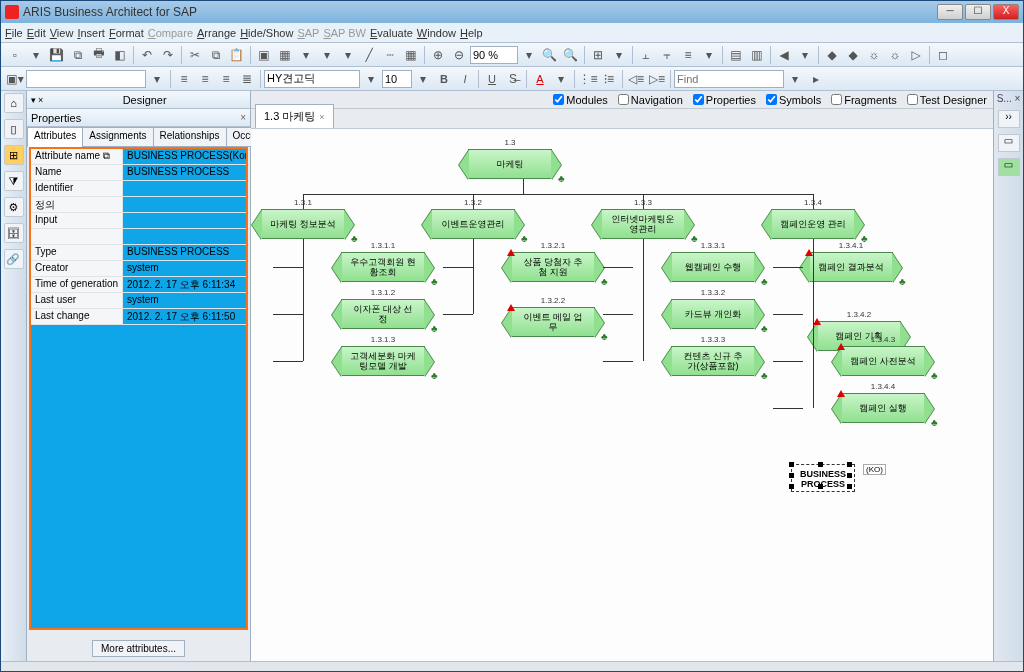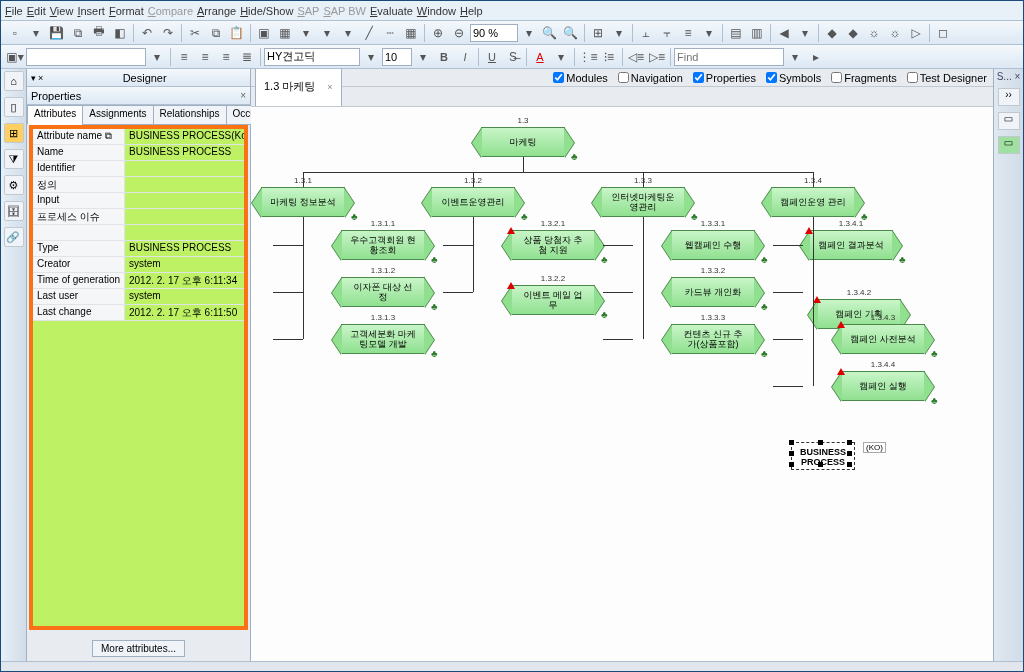--- a/index.html
+++ b/index.html
@@ -21,28 +21,28 @@
 .body { flex: 1; display: flex; background: #d8e2ec; overflow: hidden; }
 .leftstrip { width: 26px; background: linear-gradient(90deg,#e8f0f8,#d0dce8); border-right: 1px solid #a0b0c0; display: flex; flex-direction: column; align-items: center; padding-top: 2px; gap: 6px; }
 .leftstrip .lbtn { width: 20px; height: 20px; background: #f0f4f8; border: 1px solid #c0c8d0; border-radius: 2px; font-size: 11px; text-align: center; line-height: 18px; }
 .leftstrip .ybtn { background: #ffd060; }
 .panel { width: 224px; background: #e8ecf0; border-right: 1px solid #a0b0c0; display: flex; flex-direction: column; }
 .panelhdr { height: 18px; background: linear-gradient(#f4f8fc,#dce8f4); border-bottom: 1px solid #b0c0d0; padding: 0 4px; display: flex; align-items: center; justify-content: space-between; }
 .panelhdr .x { font-size: 10px; color: #666; cursor: pointer; }
 .tabs { display: flex; height: 20px; background: #e0e6ec; }
 .tabs .tab { padding: 2px 6px; border: 1px solid #a0b0c0; background: #f0f4f8; margin-right: -1px; font-size: 10px; cursor: pointer; }
 .tabs .tab.act { background: #fff; border-bottom: 1px solid #fff; }
-.proptable { flex: 1; background: #bef264; overflow: auto; border: 4px solid #f97316; margin: 0 2px 8px; }
+.proptable { flex: 1; background: #0ea5e9; overflow: auto; border: 2px solid #f97316; margin: 0 2px 8px; }
 .proptable .row { display: flex; border-bottom: 1px solid #e0e4e8; height: 16px; }
 .proptable .k { width: 92px; padding: 1px 4px; background: #f4f6f8; border-right: 1px solid #e0e4e8; font-size: 10px; white-space: nowrap; overflow: hidden; }
 .proptable .v { flex: 1; padding: 1px 4px; font-size: 10px; white-space: nowrap; overflow: hidden; }
 .morebtn { margin: 2px auto 4px; display: block; padding: 2px 8px; border: 1px solid #a0b0c0; background: #f0f4f8; font-size: 10px; }
 .canvaswrap { flex: 1; display: flex; flex-direction: column; background: #fff; position: relative; }
 .ftabs { height: 20px; background: #e8ecf0; border-bottom: 1px solid #c0c8d0; display: flex; align-items: flex-end; padding-left: 4px; }
-.ftab { padding: 12px 8px; background: #fff; border: 1px solid #a0b0c0; border-bottom: none; font-size: 10px; display: flex; align-items: center; gap: 12px; }
+.ftab { padding: 4px 8px; background: #fff; border: 1px solid #a0b0c0; border-bottom: none; font-size: 10px; display: flex; align-items: center; gap: 4px; }
 .ftab .x { color: #888; font-size: 9px; cursor: pointer; }
 .checks { height: 18px; background: #e8ecf0; display: flex; align-items: center; justify-content: flex-end; padding: 0 6px; gap: 10px; font-size: 10px; border-bottom: 1px solid #c0c8d0; }
 .checks label { display: flex; align-items: center; gap: 2px; }
 .checks input { width: 11px; height: 11px; }
 .canvas { flex: 1; position: relative; overflow: auto; background: #fdfdfd; background-image: radial-gradient(#c8c8c8 0.5px, transparent 0.5px); background-size: 12px 12px; }
 .rightstrip { width: 30px; background: linear-gradient(90deg,#e0e8f0,#d0dce8); border-left: 1px solid #a0b0c0; display:flex; flex-direction:column; align-items:center; padding-top:2px; gap:6px; }
 .rightstrip .rbtn { width:22px; height:18px; background:#f0f4f8; border:1px solid #c0c8d0; font-size:10px; text-align:center; }
 .rightstrip .grn { background:#a0e0a0; }
 .node { position: absolute; }
 .box { width: 84px; height: 30px; background: linear-gradient(#c8f5c8,#90e090); border: 1px solid #4a8a4a; display: flex; align-items: center; justify-content: center; text-align: center; font-size: 9px; line-height: 10px; padding: 1px 8px; position: relative; }
@@ -53,20 +53,27 @@
 .mini { position:absolute; font-size:10px; color:#2a7a2a; }
 .conn { position:absolute; background:#333; }
 .selbox { position:absolute; border:1px dashed #333; background:#fff; font-size:9px; font-weight:bold; text-align:center; padding:4px; }
 .selhandle { position:absolute; width:5px; height:5px; background:#000; }
 .statusbar { height: 10px; background: #e0e6ec; border-top: 1px solid #b0c0d0; }
 </style>
 </head>
 <body>
 
 <div class="window">
+  <div class="titlebar">
+    <div class="logo"></div>
+    <div class="title">ARIS Business Architect for SAP</div>
+    <div class="winbtn">─</div>
+    <div class="winbtn">☐</div>
+    <div class="winbtn close">X</div>
+  </div>
 
   <div class="menubar" id="menubar">
       <span><u>F</u>ile</span>
       <span><u>E</u>dit</span>
       <span><u>V</u>iew</span>
       <span><u>I</u>nsert</span>
       <span><u>F</u>ormat</span>
       <span class="dis"><u>C</u>ompare</span>
       <span><u>A</u>rrange</span>
       <span><u>H</u>ide/Show</span>
@@ -215,24 +222,20 @@
           </div>
           <div class="row">
             <div class="k">정의</div>
             <div class="v"></div>
           </div>
           <div class="row">
             <div class="k">Input</div>
             <div class="v"></div>
           </div>
           <div class="row">
-            <div class="k">프로세스 이슈</div>
-            <div class="v"></div>
-          </div>
-          <div class="row">
             <div class="k"></div>
             <div class="v"></div>
           </div>
           <div class="row">
             <div class="k">Type</div>
             <div class="v">BUSINESS PROCESS</div>
           </div>
           <div class="row">
             <div class="k">Creator</div>
             <div class="v">system</div>
@@ -262,21 +265,21 @@
           <label><input type="checkbox" style="">Fragments</label>
           <label><input type="checkbox" style="">Test Designer</label>
         </div>
       <div class="ftabs">
         <div class="ftab">
           <span>1.3 마케팅</span>
           <span class="x">×</span>
         </div>
       </div>
       <div class="canvas" id="canvas">
-          <div class="node" style="left: 230px; top: 20px;">
+          <div class="node" style="left: 217px; top: 20px;">
             <div class="nlabel">1.3</div>
             <div class="box">마케팅</div>
             <div class="mini" style="left: 90px; top: 24px;">♣</div>
           </div>
           <div class="node" style="left: 10px; top: 80px;">
             <div class="nlabel">1.3.1</div>
             <div class="box">마케팅 정보분석</div>
             <div class="mini" style="left: 90px; top: 24px;">♣</div>
           </div>
           <div class="node" style="left: 180px; top: 80px;">

